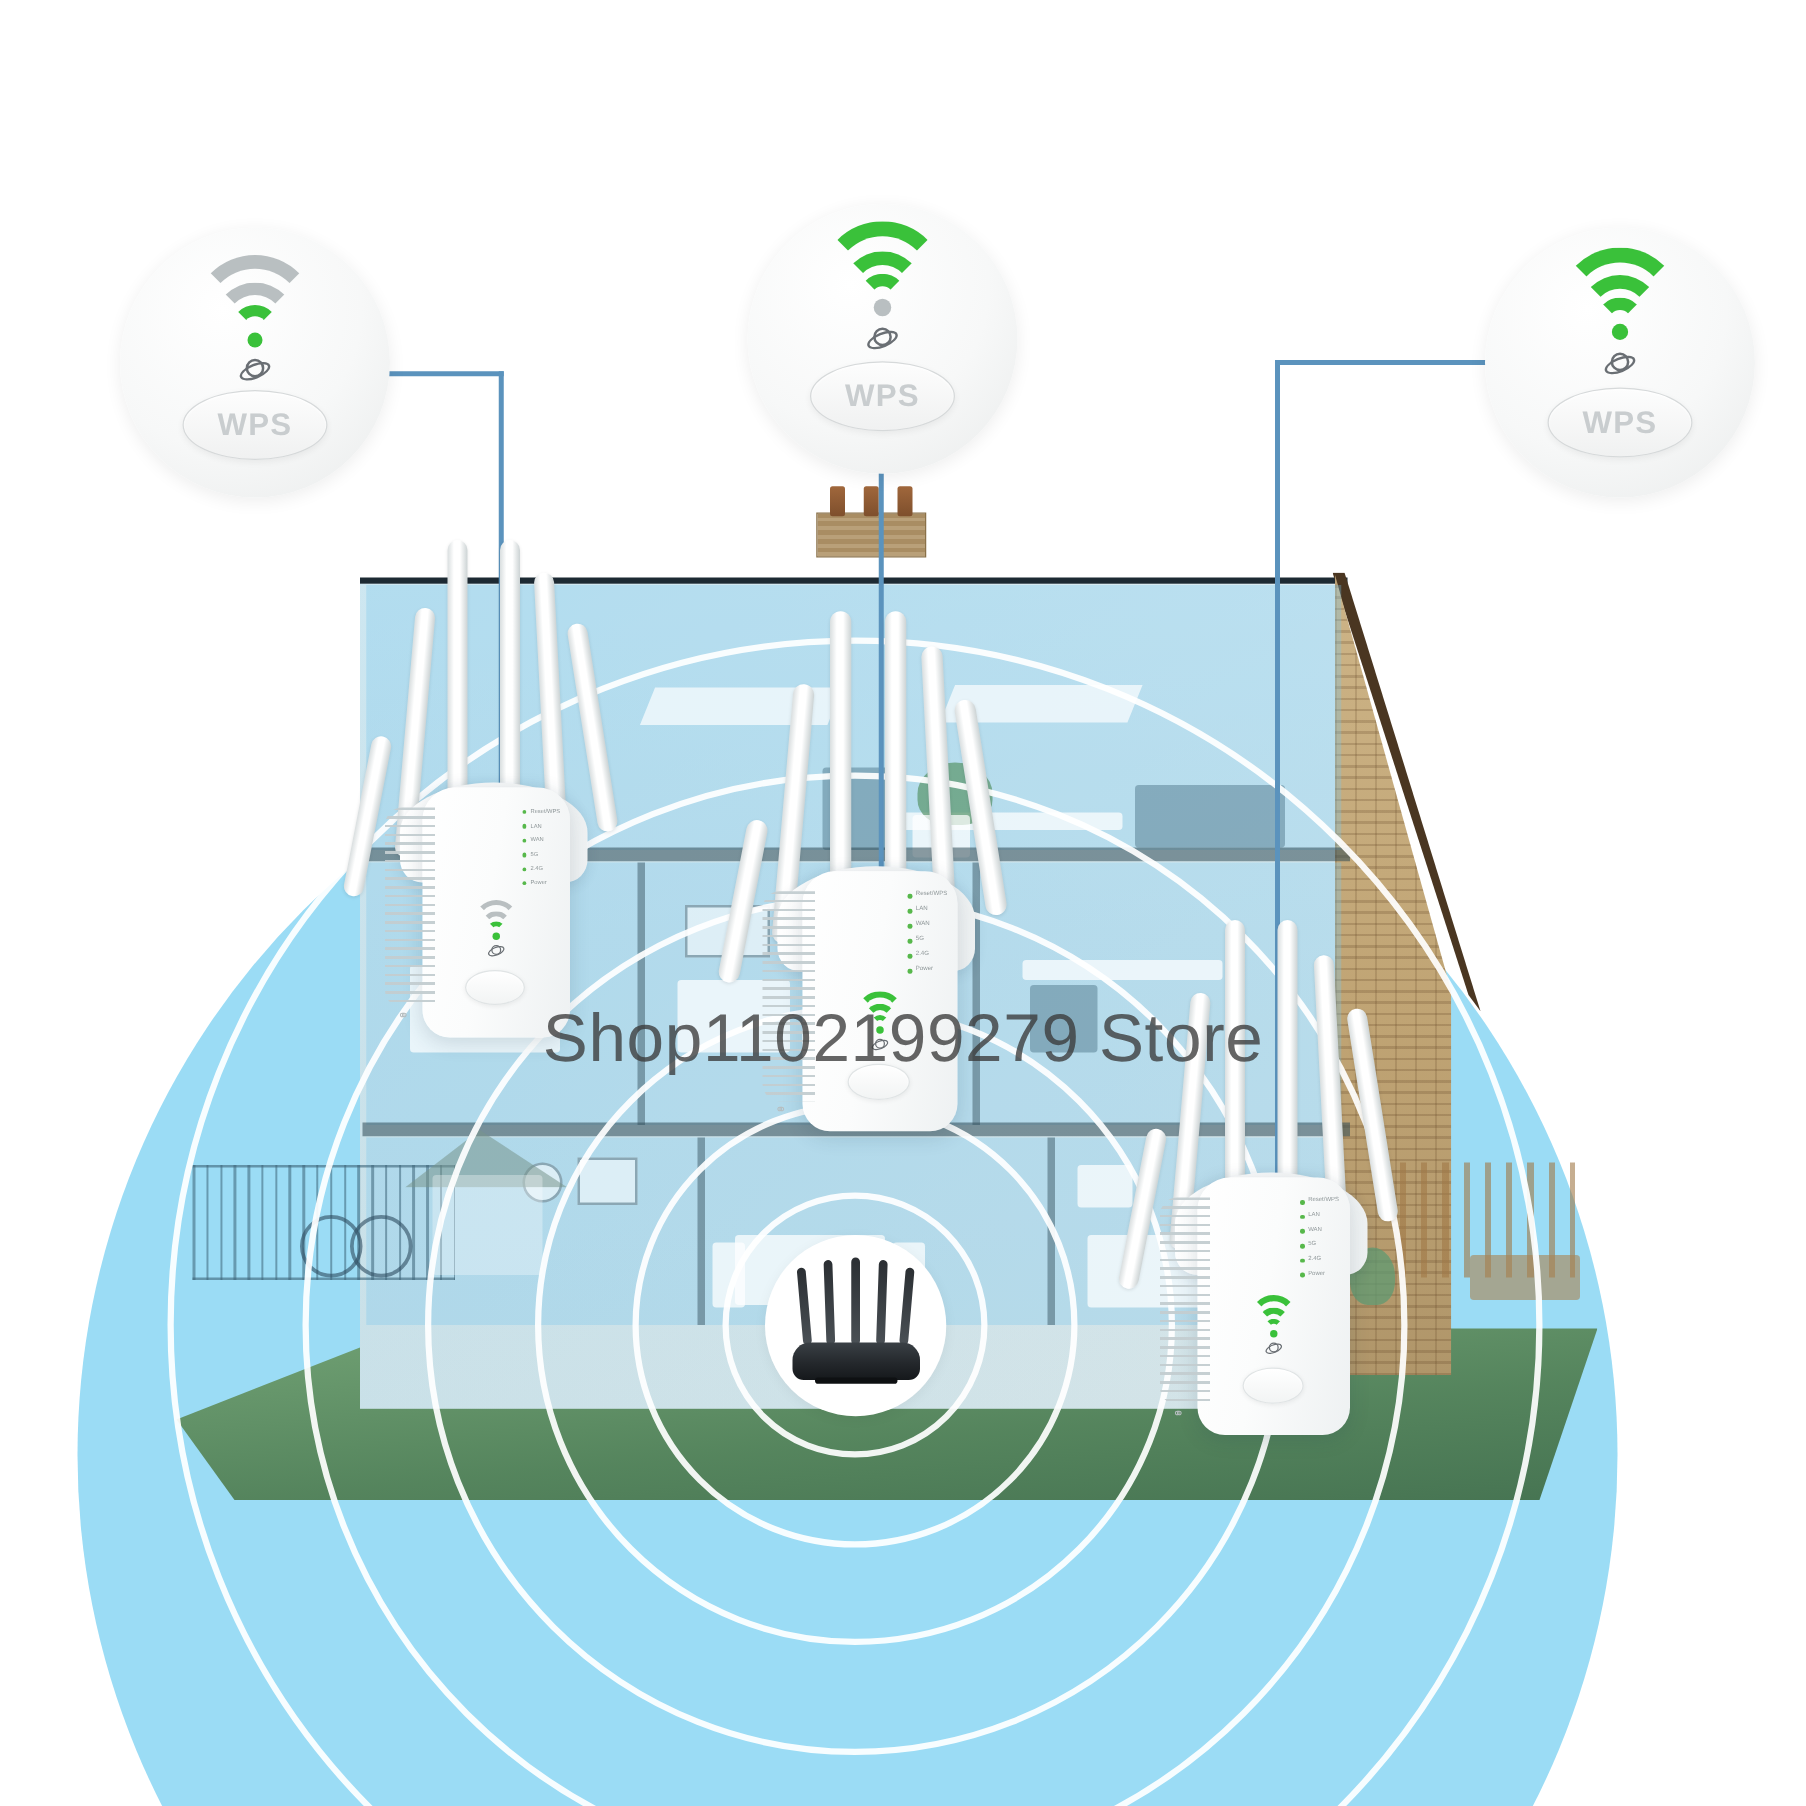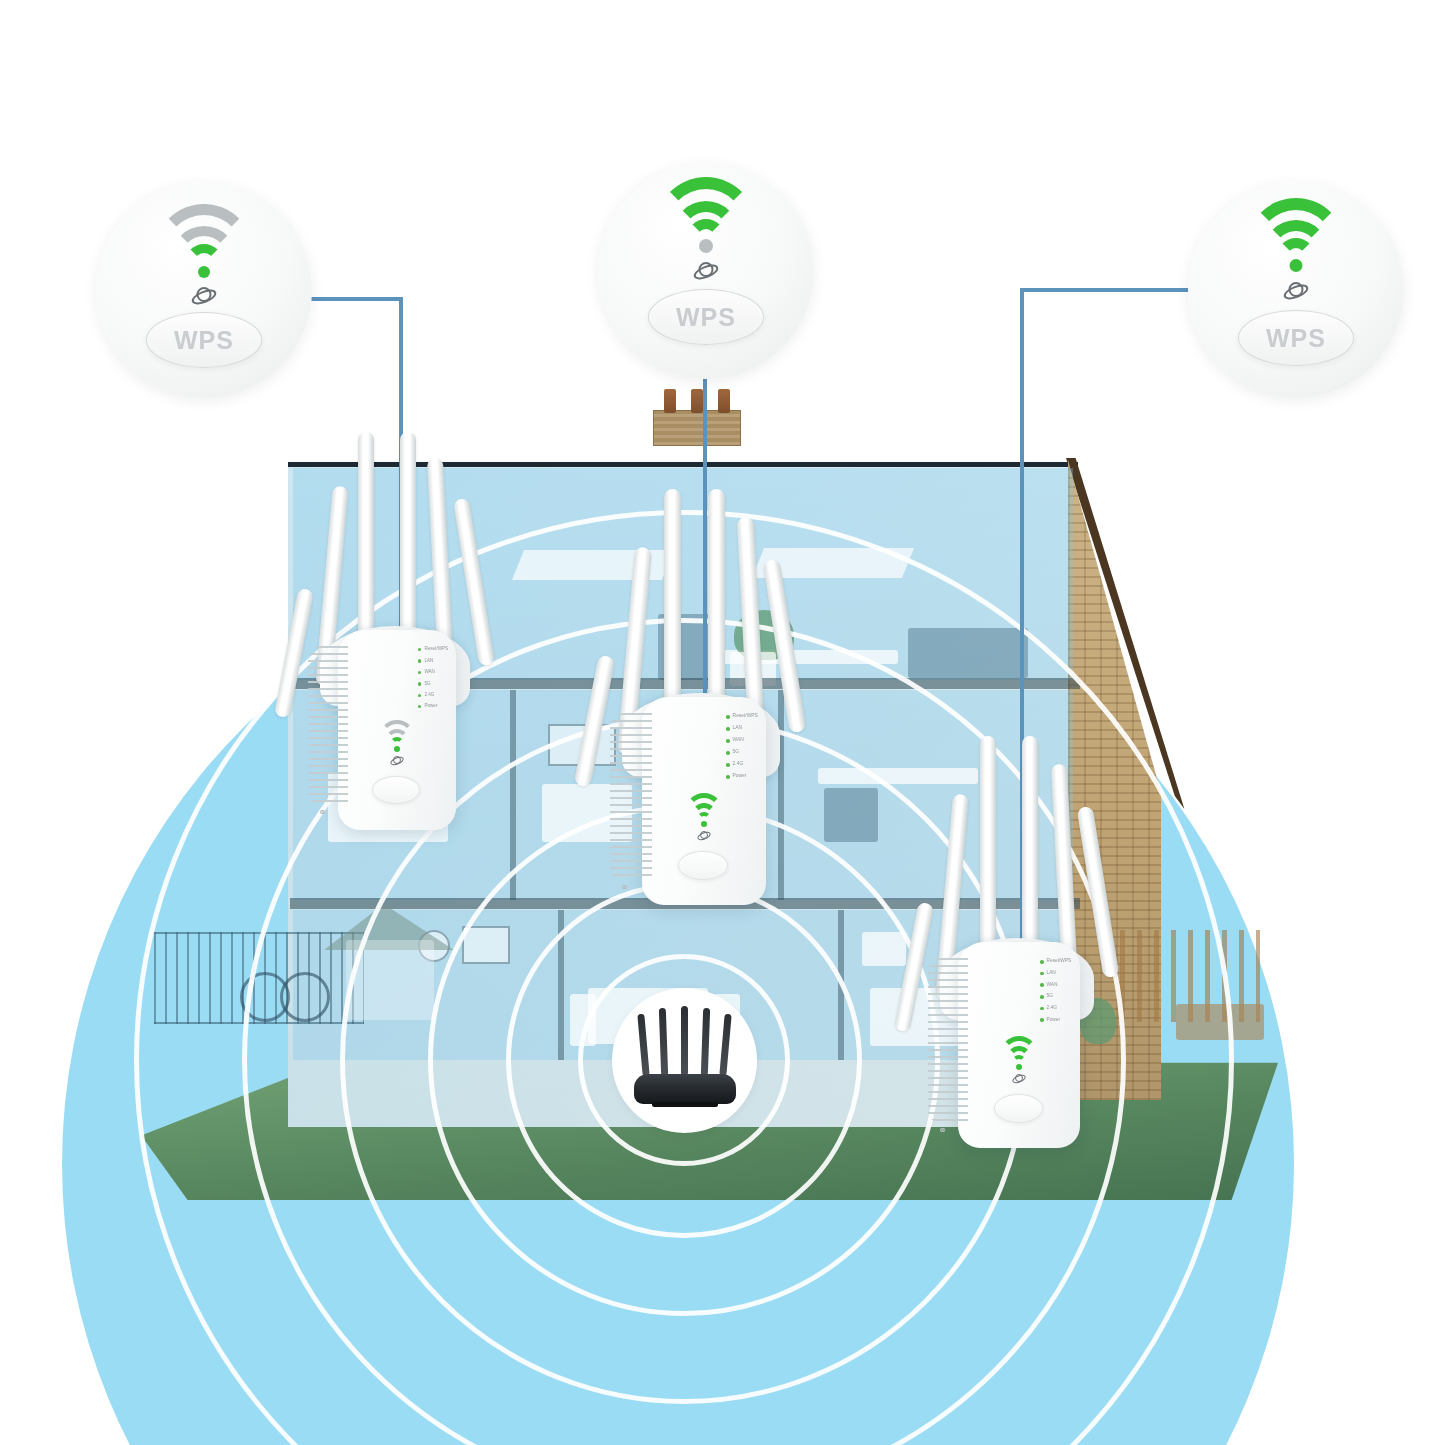--- a/index.html
+++ b/index.html
@@ -555,14 +555,15 @@
   <div id="router-badge">
     <div class="rt-ant" style="left:28px;top:26px;height:62px;transform:rotate(-5deg);"></div>
     <div class="rt-ant" style="left:48px;top:20px;height:68px;transform:rotate(-2deg);"></div>
     <div class="rt-ant" style="left:69px;top:18px;height:70px;"></div>
     <div class="rt-ant" style="left:90px;top:20px;height:68px;transform:rotate(2deg);"></div>
     <div class="rt-ant" style="left:110px;top:26px;height:62px;transform:rotate(5deg);"></div>
     <div class="rt-base" style="left:22px;top:86px;width:102px;height:30px;"></div>
     <div class="rt-foot" style="left:40px;top:114px;width:66px;height:5px;"></div>
   </div>
 
+  <div id="watermark">Shop1102199279 Store</div>
 
 </div>
 
 </body></html>

